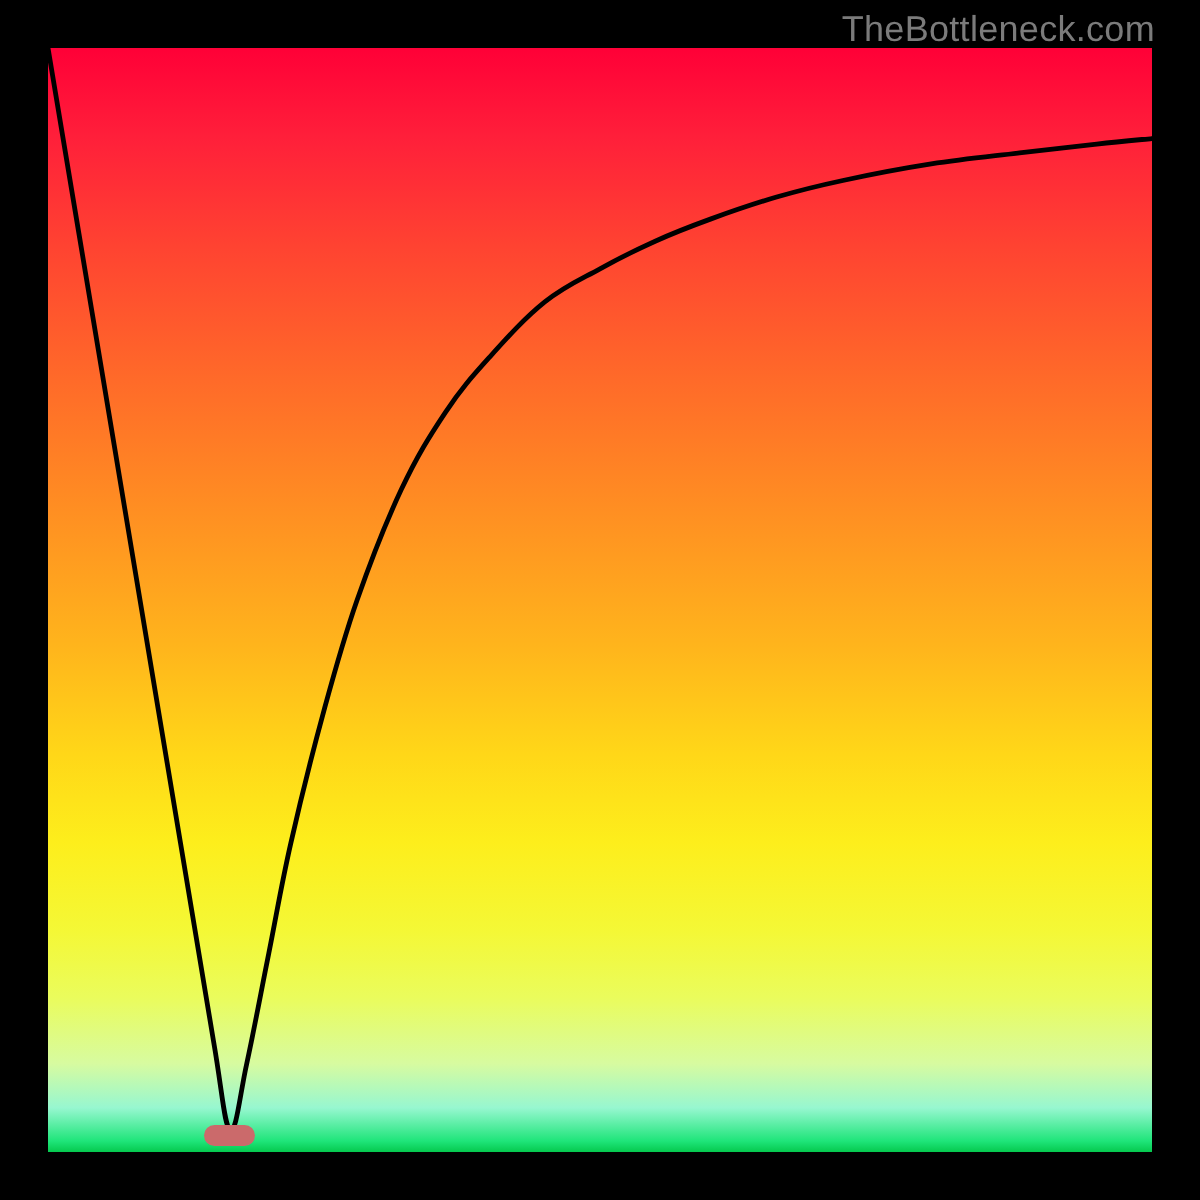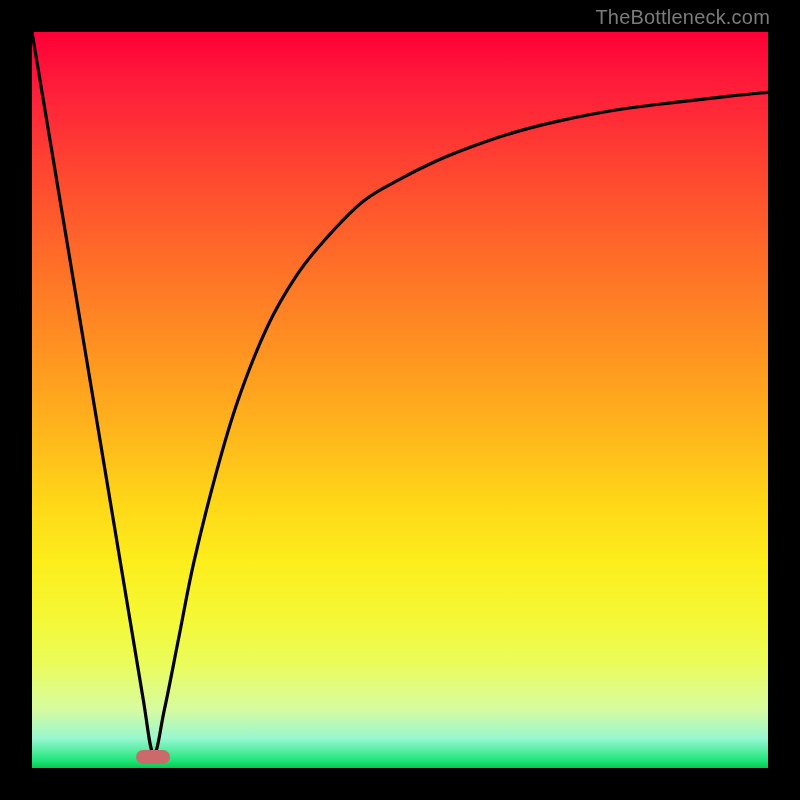--- a/index.html
+++ b/index.html
@@ -45,21 +45,21 @@
     left: 32px;
     top: 32px;
     width: 736px;
     height: 736px;
   }
   .watermark {
     position: absolute;
     top: 6px;
     right: 30px;
     color: #7b7b7b;
-    font-size: 20px;
+    font-size: 24px;
     font-weight: 500;
     letter-spacing: 0.2px;
   }
   .marker {
     position: absolute;
     width: 34px;
     height: 14px;
     border-radius: 7px;
     transform: translate(-50%, -50%);
   }

